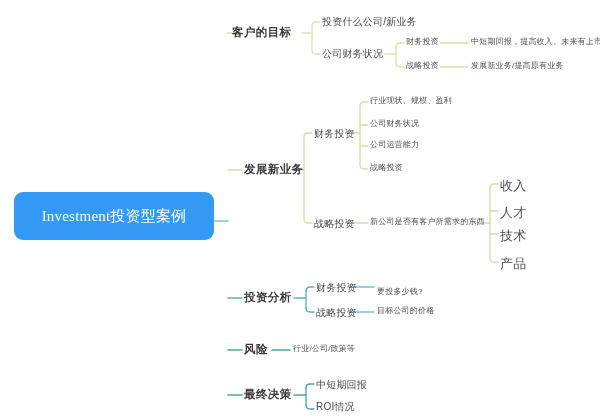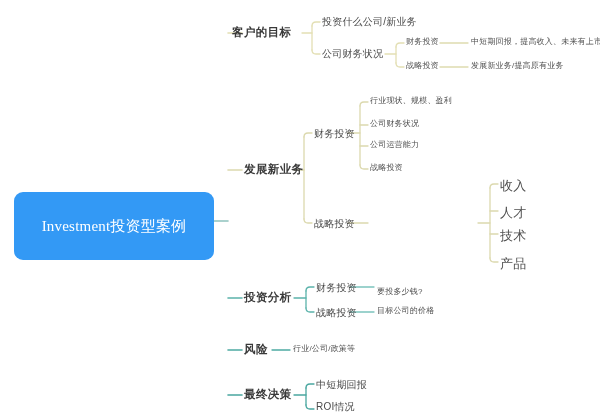--- a/index.html
+++ b/index.html
@@ -29,21 +29,21 @@
     position: absolute;
     white-space: nowrap;
     color: #3b3b3b;
     line-height: 1.1;
   }
   
   #root-node {
     left: 14px;
     top: 192px;
     width: 200px;
-    height: 68px;
+    height: 48px;
     background: #3399f5;
     border-radius: 9px;
     color: #ffffff;
     font-size: 15px;
     font-family: "Liberation Serif", "DejaVu Serif", serif;
     display: flex;
     align-items: center;
     justify-content: center;
     text-align: center;
     padding: 0 8px;
@@ -206,20 +206,23 @@
   </div>
 
   <div class="node topic-3" style="left:370px; top:164px;">
     <span>战略投资</span>
   </div>
 
   <div class="node topic-2" style="left:314px; top:218px;">
     <span>战略投资</span>
   </div>
 
+  <div class="node topic-3" style="left:370px; top:218px;">
+    <span>新公司是否有客户所需求的东西</span>
+  </div>
 
   <div class="node topic-4" style="left:500px; top:179px;">
     <span>收入</span>
   </div>
 
   <div class="node topic-4" style="left:500px; top:206px;">
     <span>人才</span>
   </div>
 
   <div class="node topic-4" style="left:500px; top:229px;">

